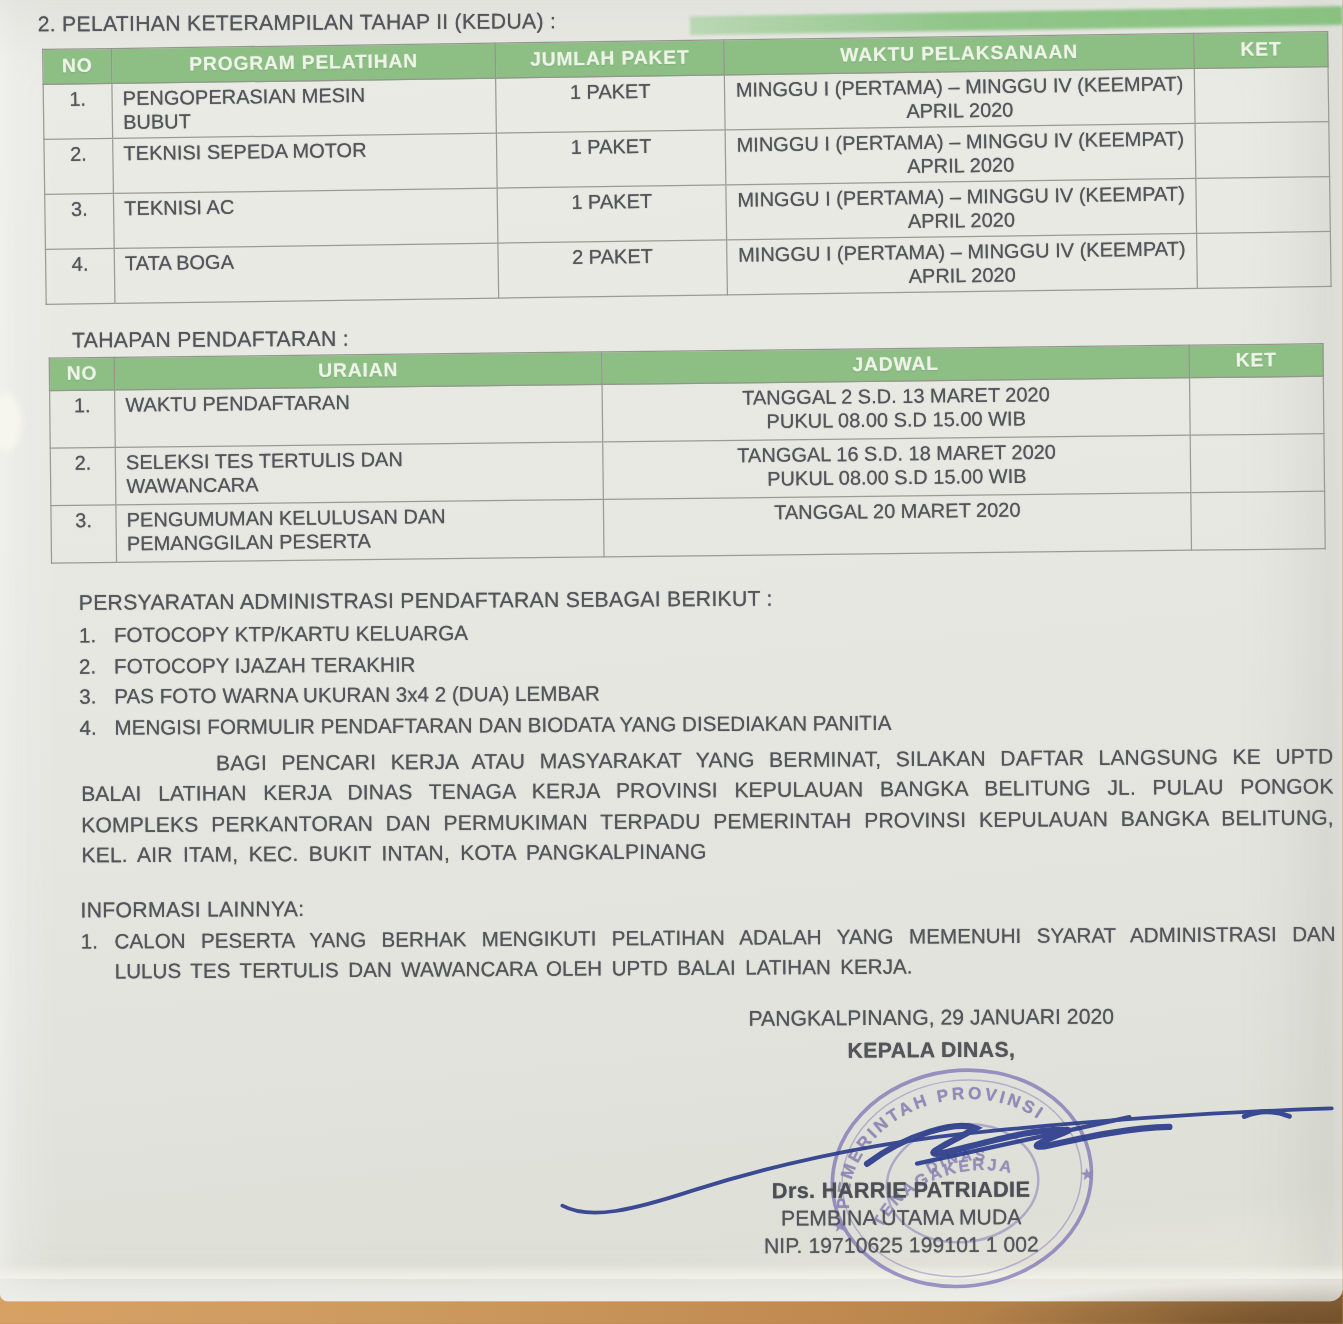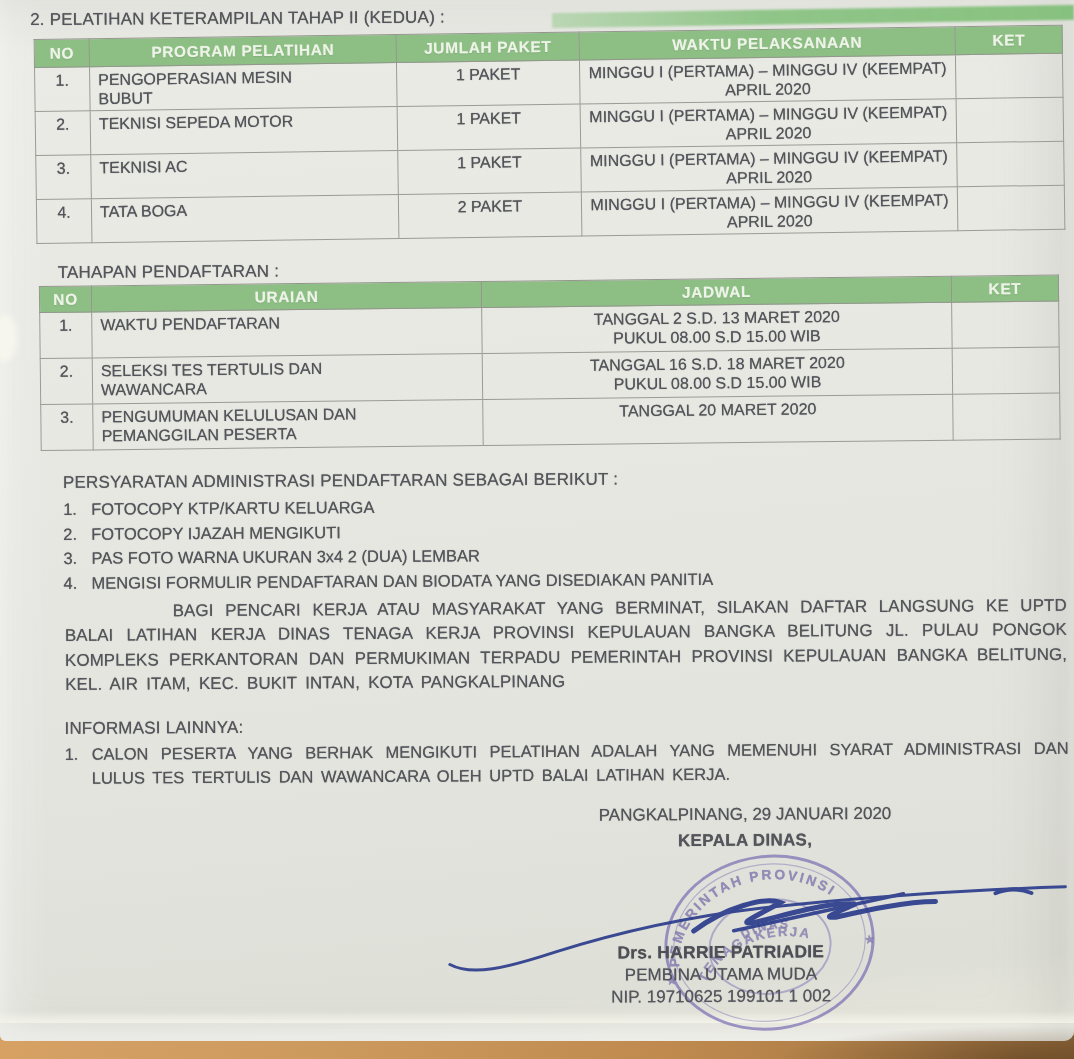--- a/index.html
+++ b/index.html
@@ -208,21 +208,21 @@
 
     <div class="sec-heading" style="left:60px;top:470px;">PERSYARATAN ADMINISTRASI PENDAFTARAN SEBAGAI BERIKUT :</div>
 
     <div class="plist" style="top:494px;">
       <div class="li">
         <span class="num">1.</span>
         <span>FOTOCOPY KTP/KARTU KELUARGA</span>
       </div>
       <div class="li">
         <span class="num">2.</span>
-        <span>FOTOCOPY IJAZAH MENGIKUTI</span>
+        <span>FOTOCOPY IJAZAH TERAKHIR</span>
       </div>
       <div class="li">
         <span class="num">3.</span>
         <span>PAS FOTO WARNA UKURAN 3x4 2 (DUA) LEMBAR</span>
       </div>
       <div class="li">
         <span class="num">4.</span>
         <span>MENGISI FORMULIR PENDAFTARAN DAN BIODATA YANG DISEDIAKAN PANITIA</span>
       </div>
     </div>

